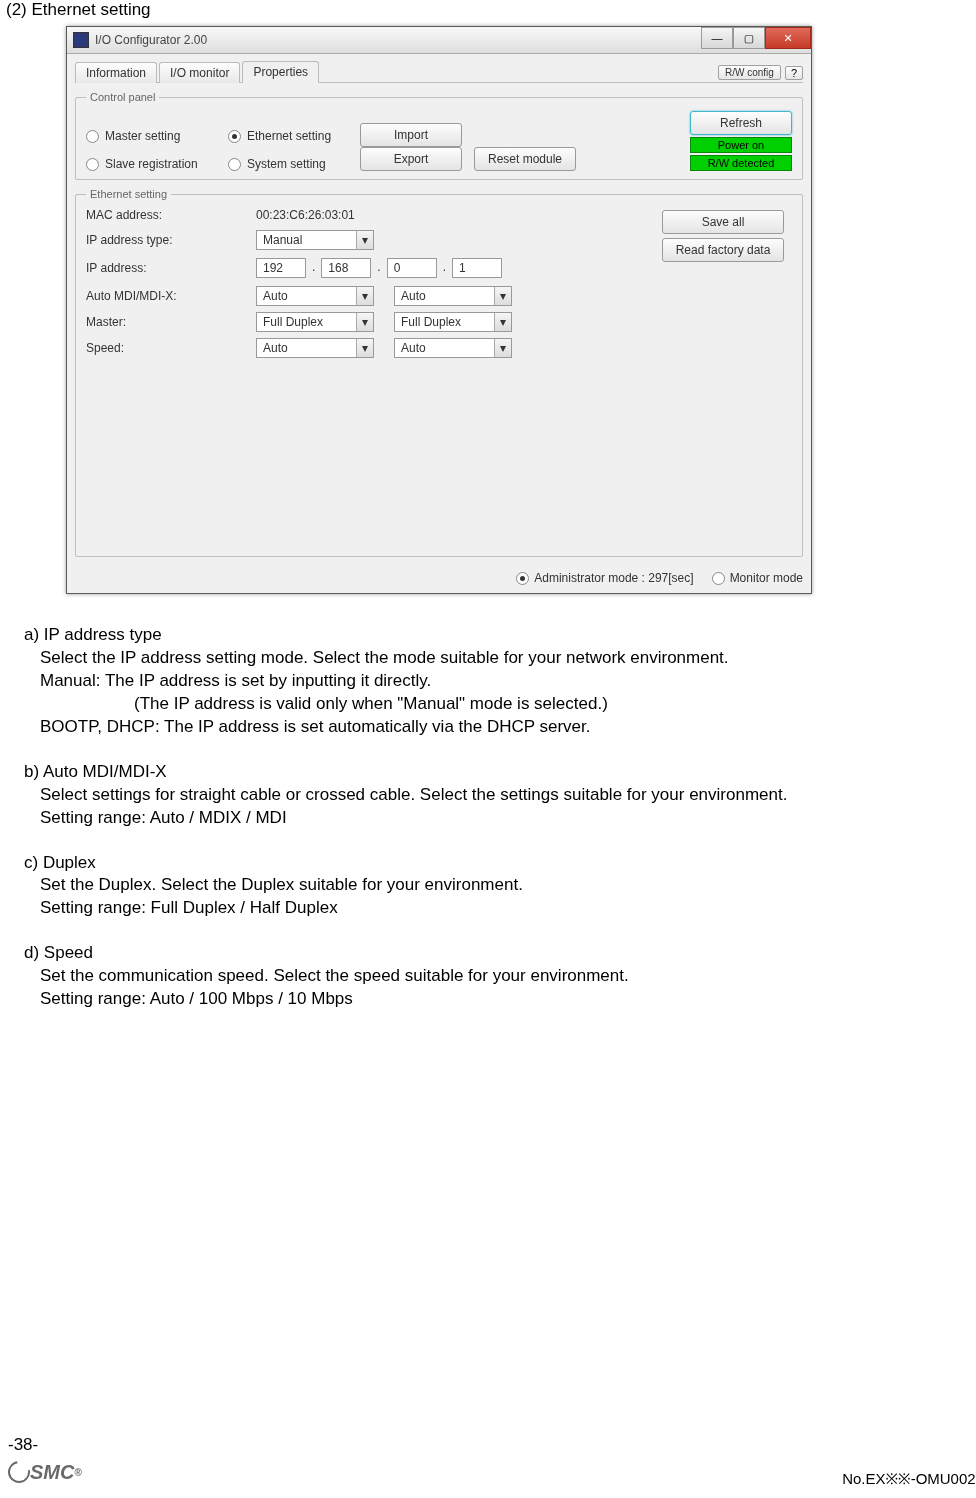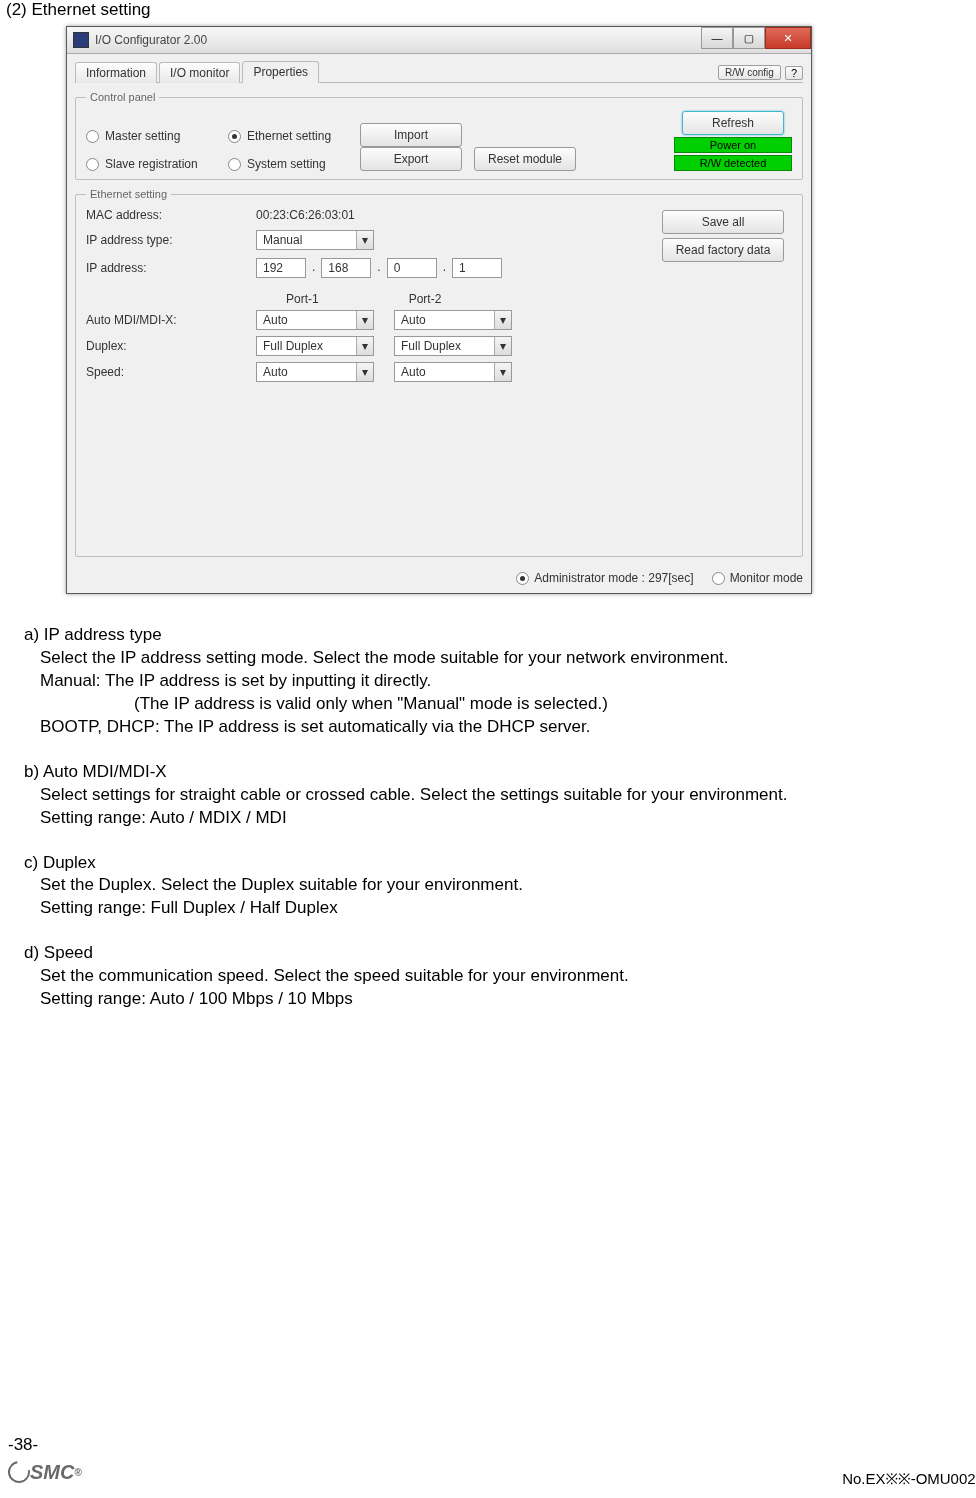--- a/index.html
+++ b/index.html
@@ -190,21 +190,21 @@
   .btn.highlight {
     border: 1px solid #3fb7cc;
     box-shadow: 0 0 2px #3fb7cc;
   }
   .status-green {
     background: #00d000;
     color: #000;
     font-size: 11px;
     text-align: center;
     width: 100px;
-    padding: 1px 8px;
+    padding: 1px 0;
     border: 1px solid #088808;
   }
   .status-col {
     margin-left: auto;
     display: flex;
     flex-direction: column;
     gap: 2px;
     align-items: center;
   }
   .eth-row {
@@ -437,39 +437,35 @@
             <div class="ip-part">192</div>
             <div class="ip-dot">.</div>
             <div class="ip-part">168</div>
             <div class="ip-dot">.</div>
             <div class="ip-part">0</div>
             <div class="ip-dot">.</div>
             <div class="ip-part">1</div>
           </div>
         </div>
 
-        <div class="port-headers">
-          <div>Port-1</div>
-          <div>Port-2</div>
-        </div>
 
         <div class="port-row">
           <div class="eth-label">Auto MDI/MDI-X:</div>
           <div class="select-box">
             <span>Auto</span>
             <span class="select-arrow">▾</span>
           </div>
           <div style="width:20px"></div>
           <div class="select-box">
             <span>Auto</span>
             <span class="select-arrow">▾</span>
           </div>
         </div>
         <div class="port-row">
-          <div class="eth-label">Duplex:</div>
+          <div class="eth-label">Master:</div>
           <div class="select-box">
             <span>Full Duplex</span>
             <span class="select-arrow">▾</span>
           </div>
           <div style="width:20px"></div>
           <div class="select-box">
             <span>Full Duplex</span>
             <span class="select-arrow">▾</span>
           </div>
         </div>

